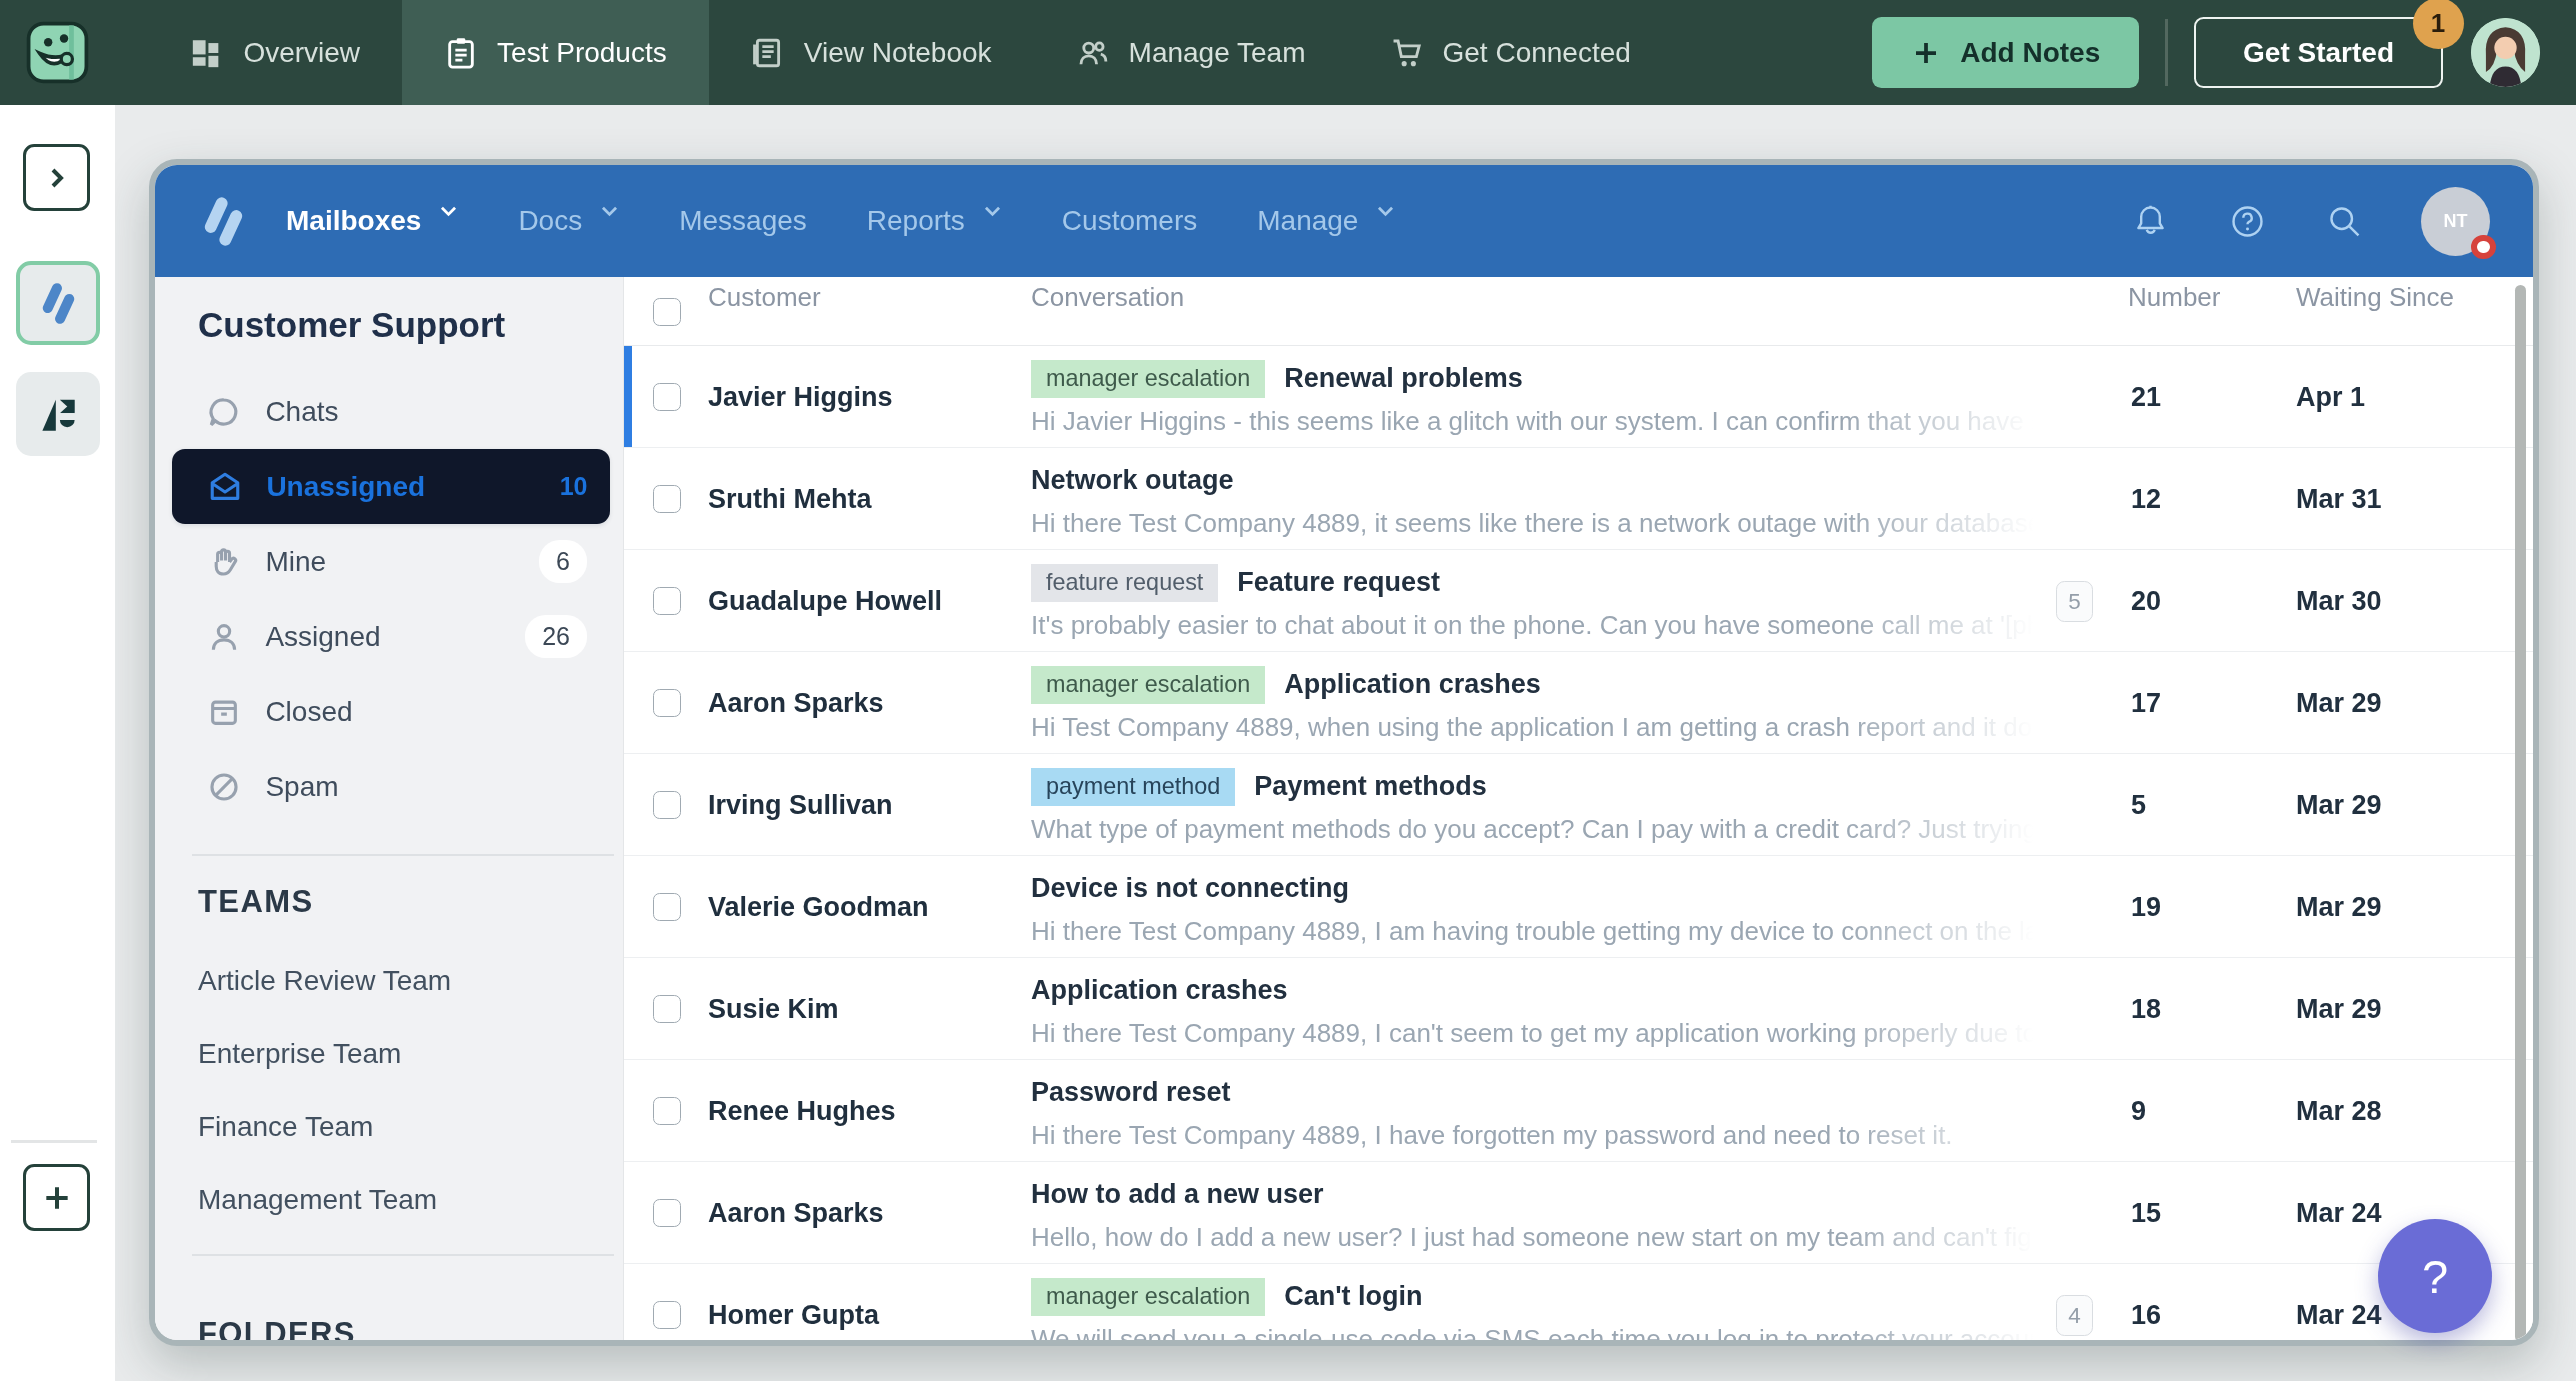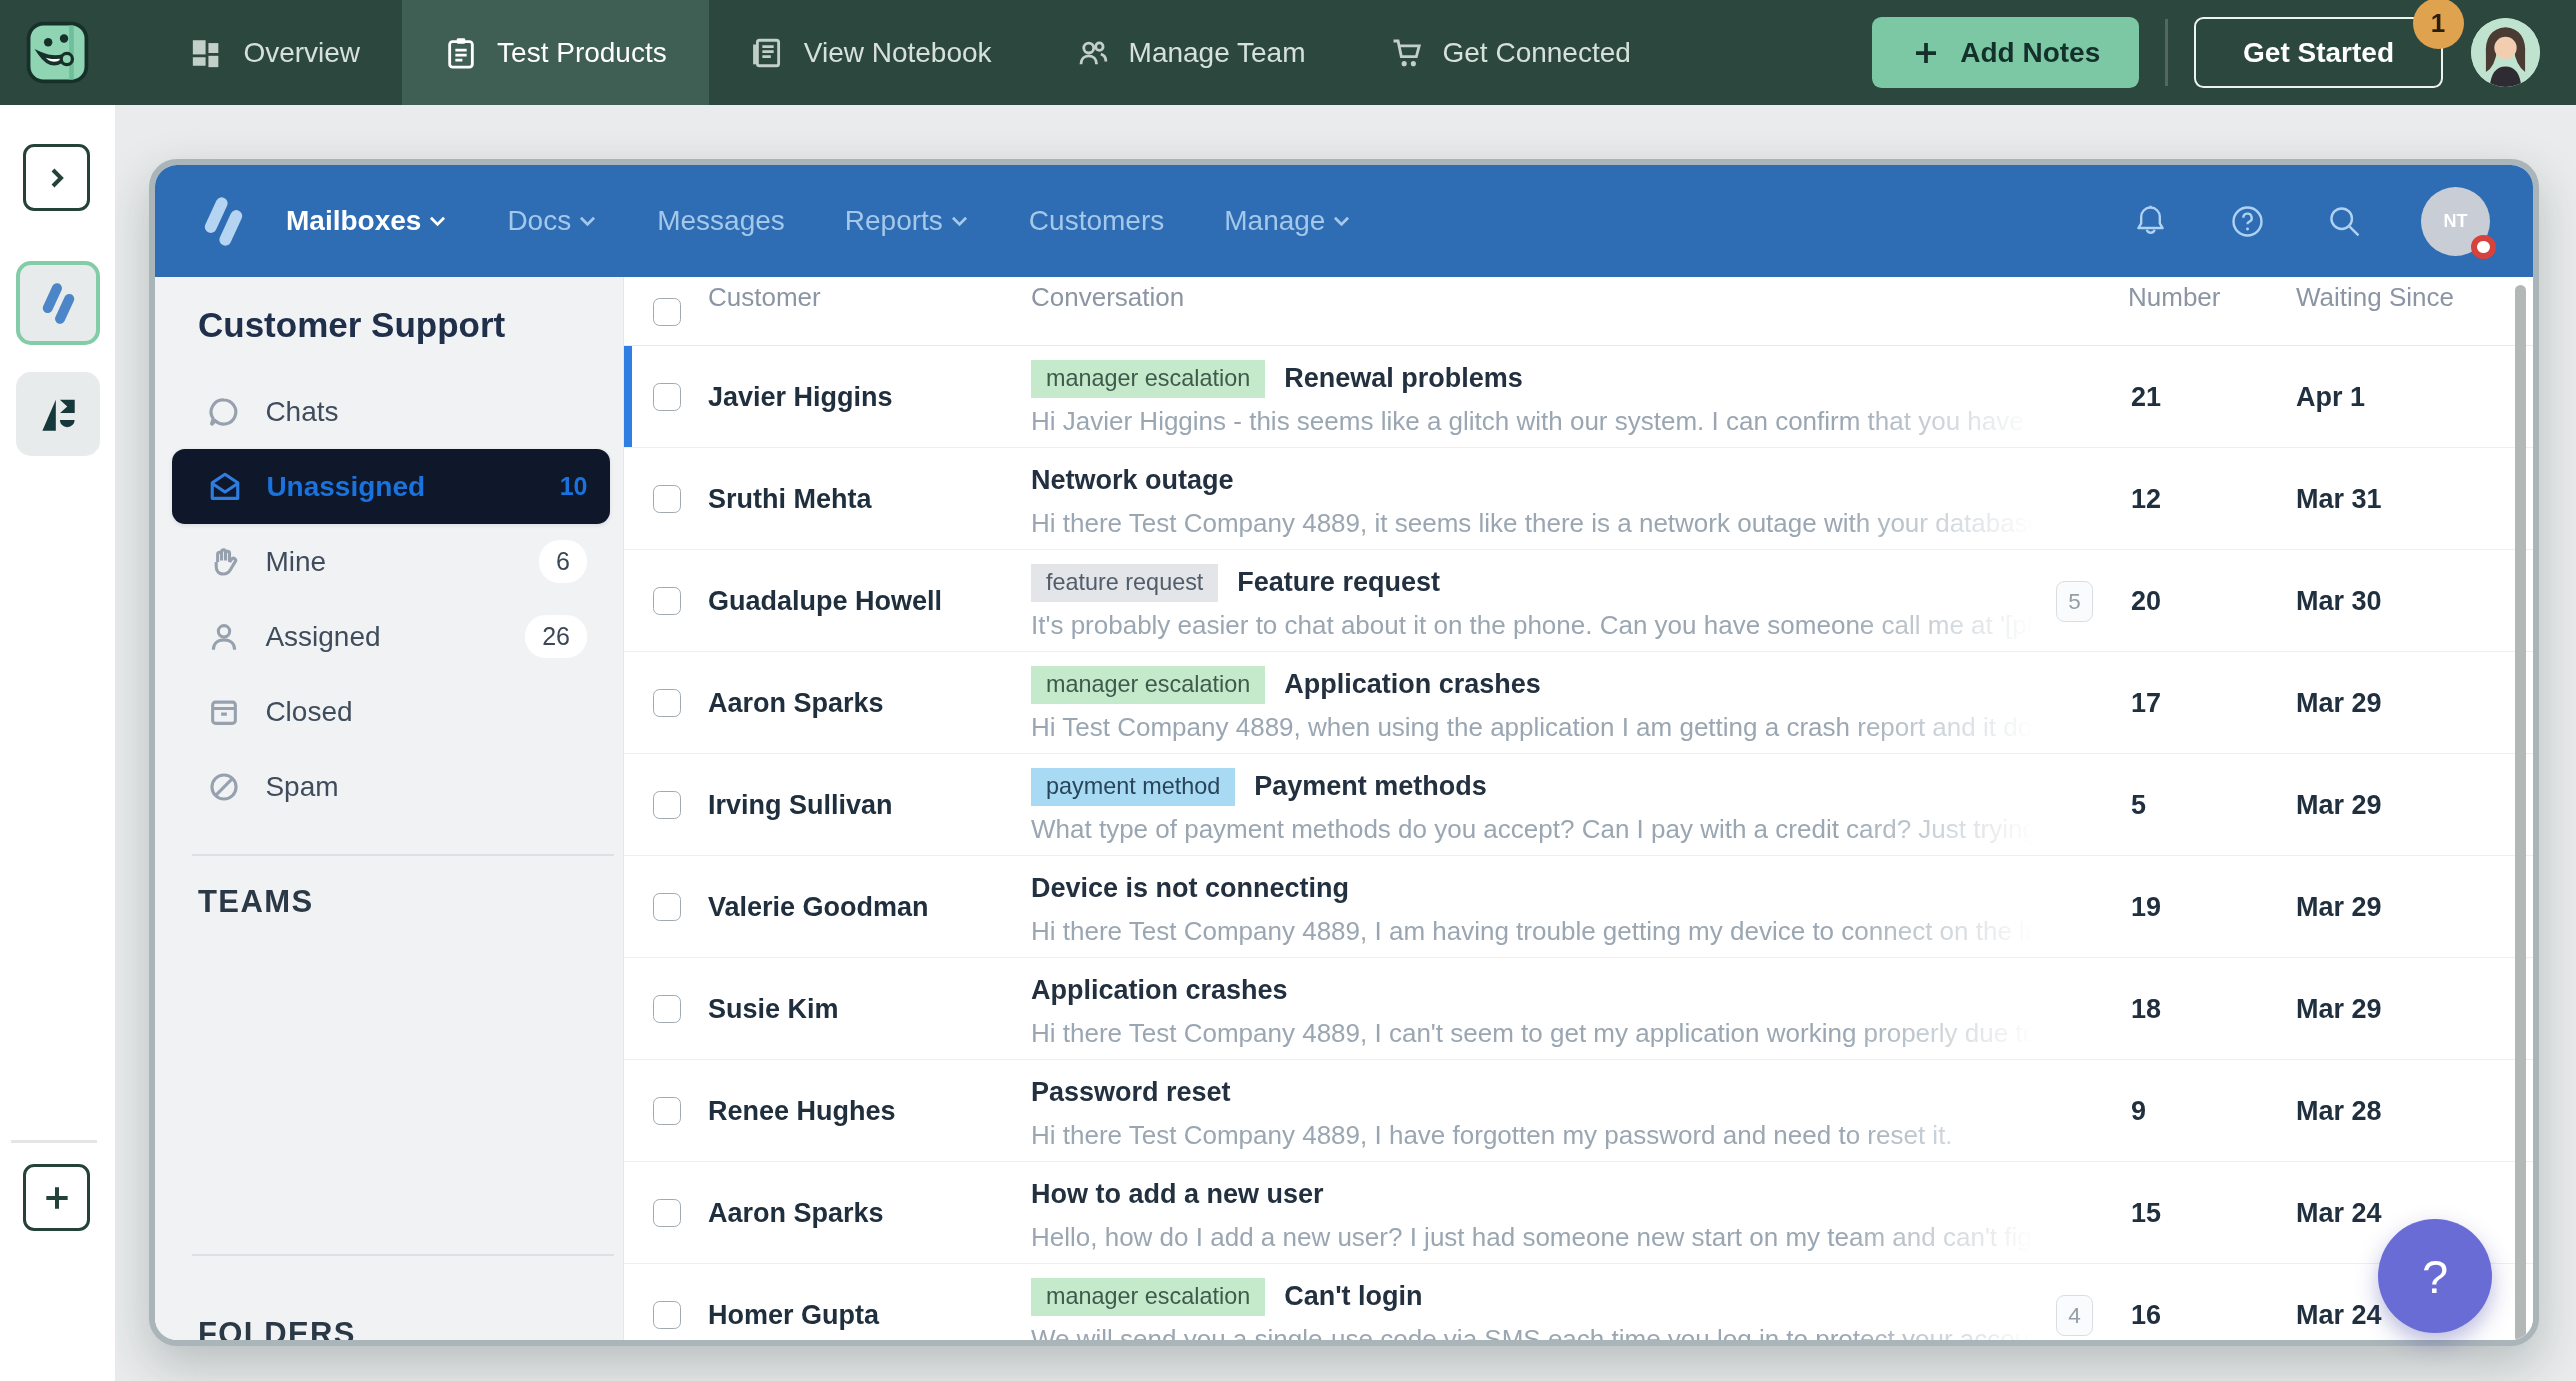--- a/index.html
+++ b/index.html
@@ -31,21 +31,21 @@
   .rail-app.active { border:4.7px solid #82cca6; }
   .rail-divider { position:absolute; left:11.2px; top:1035px; width:86px; height:2.8px; background:#e3e5e6; }
 
   
   .stage { position:absolute; left:115px; top:105px; width:2461px; height:1277px; background:#e9ebec; }
   .appwin { position:absolute; left:34px; top:54px; width:2390px; height:1187px; background:#ffffff; border:6.6px solid #a9b5b8; border-radius:28px; overflow:hidden; box-shadow:0 19px 47px rgba(40,60,55,.25); }
 
   
   .hsnav { height:112px; background:#2e6cb4; display:flex; align-items:center; padding:0 43px; }
   .hs-logo { width:51px; height:51px; margin-right:37px; }
-  .hs-link { display:flex; align-items:center; gap:7px; margin-right:60px; font-size:28px; color:#a4c8ea; cursor:pointer; }
+  .hs-link { display:flex; align-items:flex-start; gap:18px; margin-right:60px; font-size:28px; color:#a4c8ea; cursor:pointer; }
   .hs-link.active { color:#ffffff; font-weight:700; }
   .hs-link svg { width:19px; height:12.2px; stroke:currentColor; stroke-width:3; fill:none; }
   .hsnav-right { margin-left:auto; display:flex; align-items:center; gap:56px; }
   .hs-icon { width:41px; height:41px; cursor:pointer; }
   .hs-icon svg { width:41px; height:41px; stroke:#aed2f2; stroke-width:2.6; fill:none; }
   .hs-avatar { position:relative; width:69px; height:69px; border-radius:50%; background:#c9ced6; color:#ffffff; font-size:18px; font-weight:700; display:flex; align-items:center; justify-content:center; cursor:pointer;text-align:center; }
   .hs-avatar .status { position:absolute; right:-5.6px; bottom:-3.7px; width:24.4px; height:24.4px; border-radius:50%; background:#ffffff; border:6.6px solid #d6423c; }
 
   .app-body { display:flex; height:1074px; }
 
@@ -312,20 +312,26 @@
             <svg viewBox="0 0 24 24">
                 <circle cx="12" cy="12" r="8.5"></circle>
                 <path d="M6.5 17.5 L17.5 6.5"></path>
               </svg>
             <span class="lbl">Spam</span>
           </div>
         </div>
 
         <div class="sb-divider" style="top:577px;"></div>
         <div class="sb-sec" style="top:607px;">TEAMS</div>
+        <div class="sb-teams">
+          <div class="sb-team">Article Review Team</div>
+          <div class="sb-team">Enterprise Team</div>
+          <div class="sb-team">Finance Team</div>
+          <div class="sb-team">Management Team</div>
+        </div>
         <div class="sb-divider" style="top:977px;"></div>
         <div class="sb-sec" style="top:1039px;">FOLDERS</div>
       </aside>
 
       <main class="list">
         <div class="lhead">
           <div class="checkbox" style="left:29px; top:20.6px;"></div>
           <span class="h" style="left:84px;">Customer</span>
           <span class="h" style="left:407px;">Conversation</span>
           <span class="h" style="left:1504px;">Number</span>

